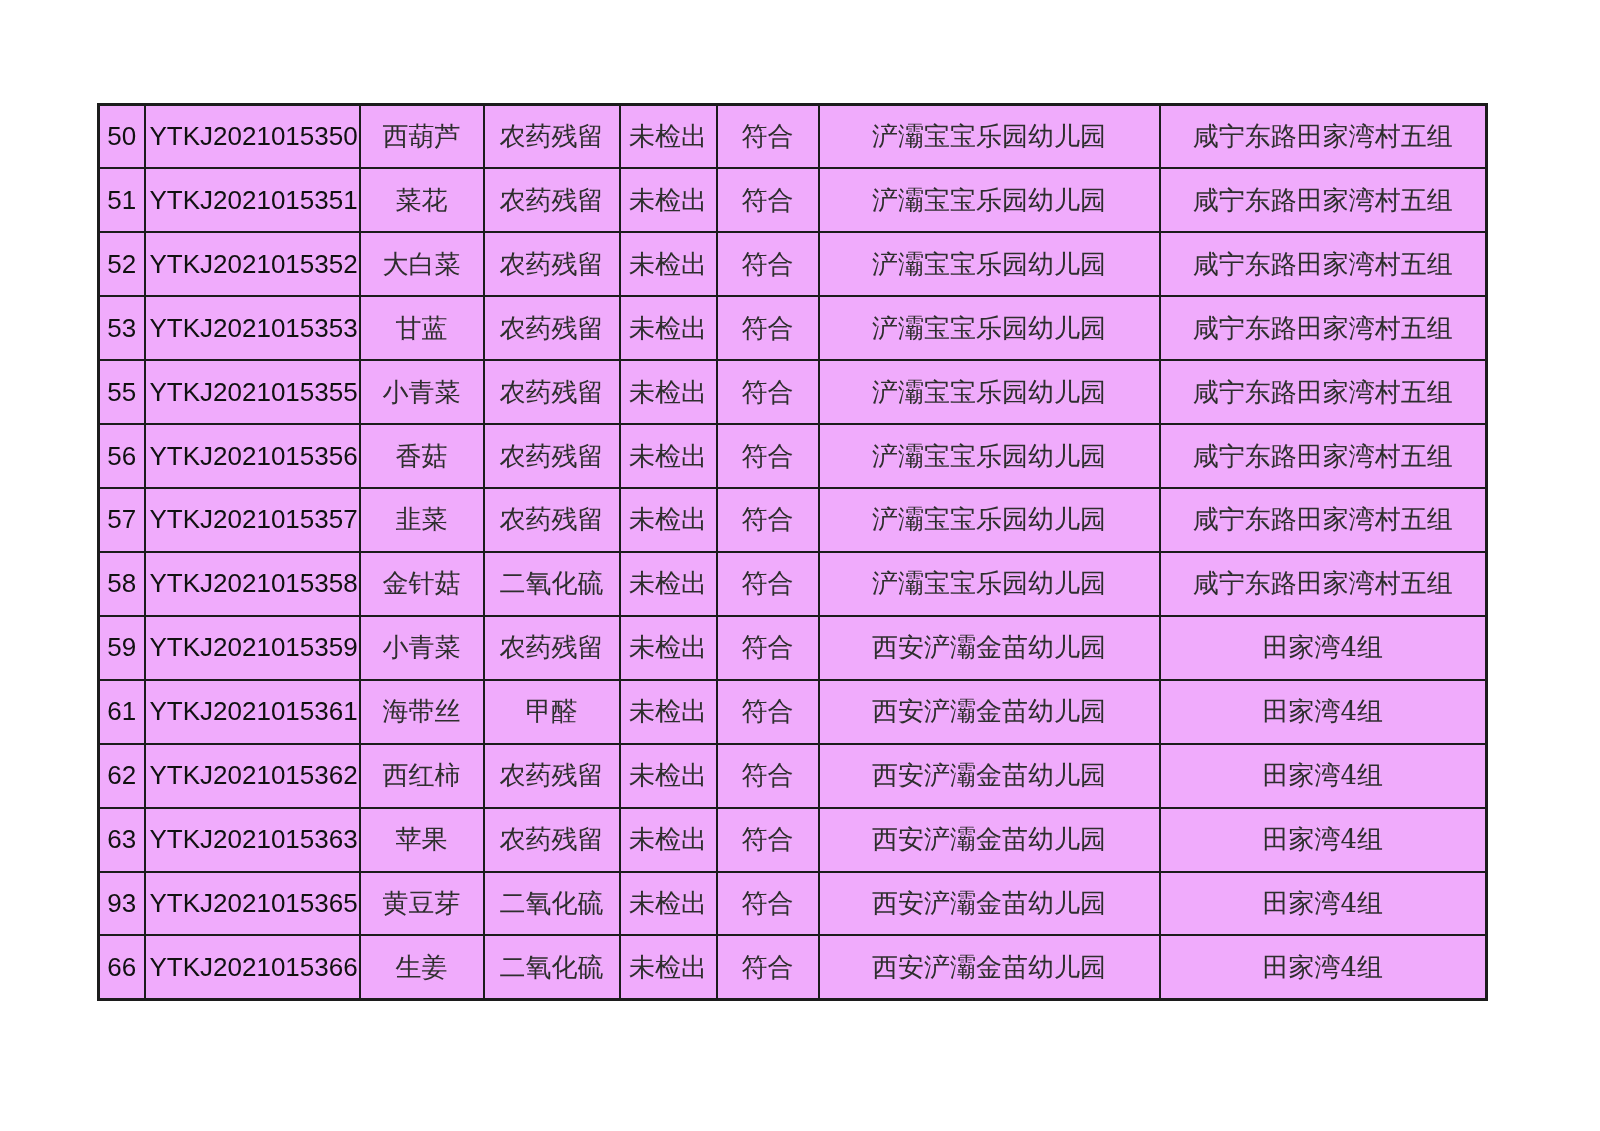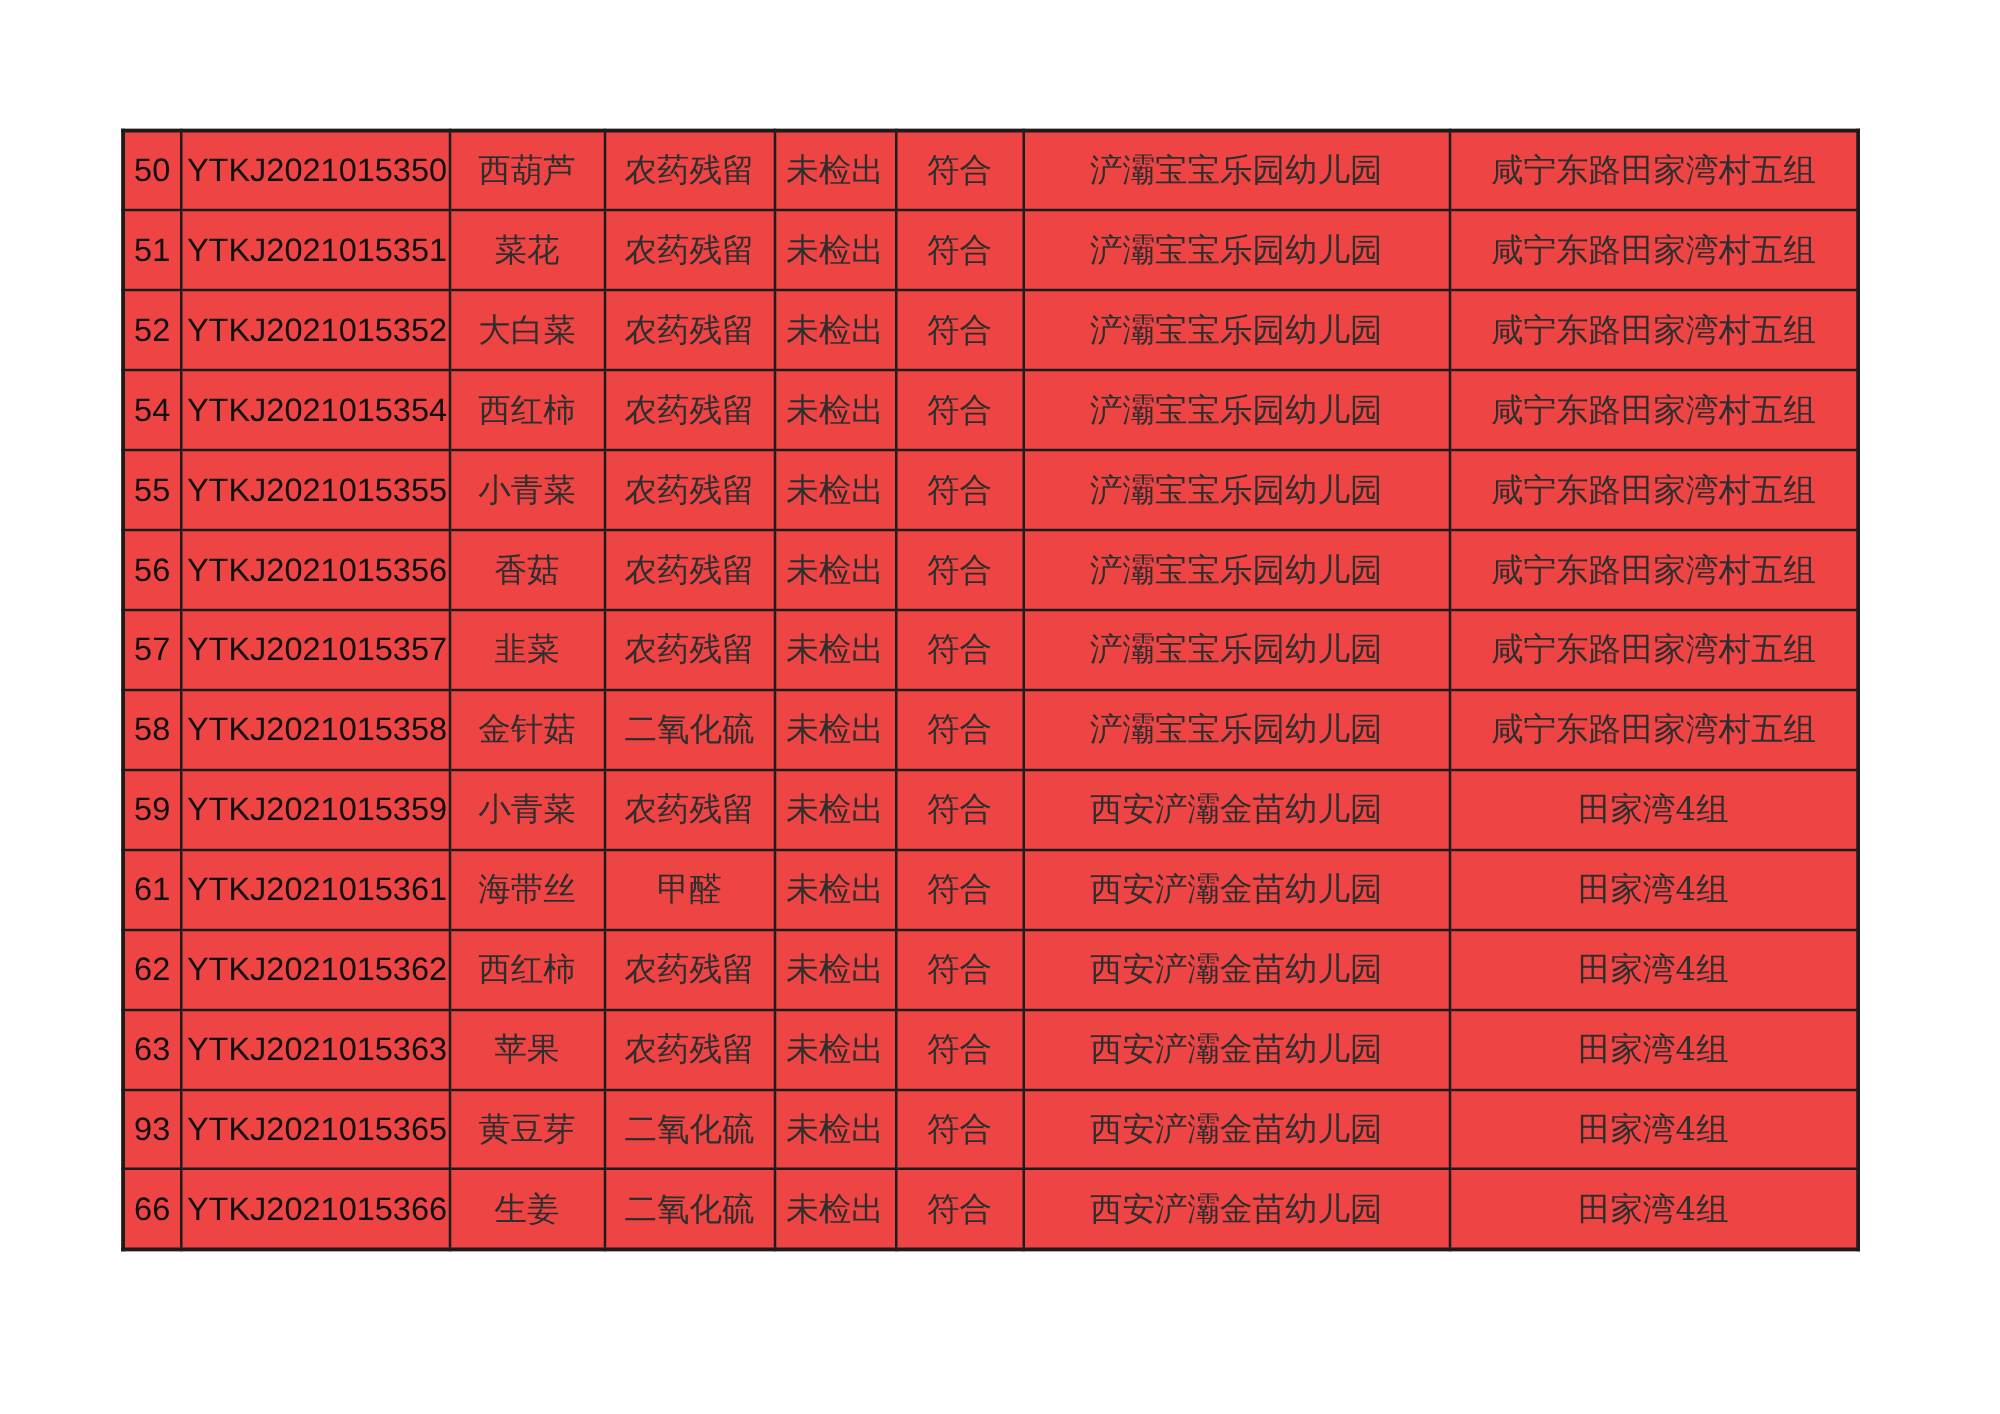--- a/index.html
+++ b/index.html
@@ -17,21 +17,21 @@
     background: #ffffff;
   }
   table.results {
     position: absolute;
     left: 97px;
     top: 103px;
     width: 1388px;
     height: 898px;
     border-collapse: collapse;
     table-layout: fixed;
-    background: #ef4444;
+    background: #f0abfc;
   }
   table.results td {
     border: 2px solid #1c1c1c;
     text-align: center;
     vertical-align: middle;
     padding: 0 4px;
     overflow: hidden;
     white-space: nowrap;
   }
   table.results tr {
@@ -101,23 +101,23 @@
           <td class="cell-latin">52</td>
           <td class="cell-latin">YTKJ2021015352</td>
           <td class="cell-cjk">大白菜</td>
           <td class="cell-cjk">农药残留</td>
           <td class="cell-cjk">未检出</td>
           <td class="cell-cjk">符合</td>
           <td class="cell-cjk">浐灞宝宝乐园幼儿园</td>
           <td class="cell-cjk">咸宁东路田家湾村五组</td>
         </tr>
         <tr>
-          <td class="cell-latin">54</td>
-          <td class="cell-latin">YTKJ2021015354</td>
-          <td class="cell-cjk">西红柿</td>
+          <td class="cell-latin">53</td>
+          <td class="cell-latin">YTKJ2021015353</td>
+          <td class="cell-cjk">甘蓝</td>
           <td class="cell-cjk">农药残留</td>
           <td class="cell-cjk">未检出</td>
           <td class="cell-cjk">符合</td>
           <td class="cell-cjk">浐灞宝宝乐园幼儿园</td>
           <td class="cell-cjk">咸宁东路田家湾村五组</td>
         </tr>
         <tr>
           <td class="cell-latin">55</td>
           <td class="cell-latin">YTKJ2021015355</td>
           <td class="cell-cjk">小青菜</td>

